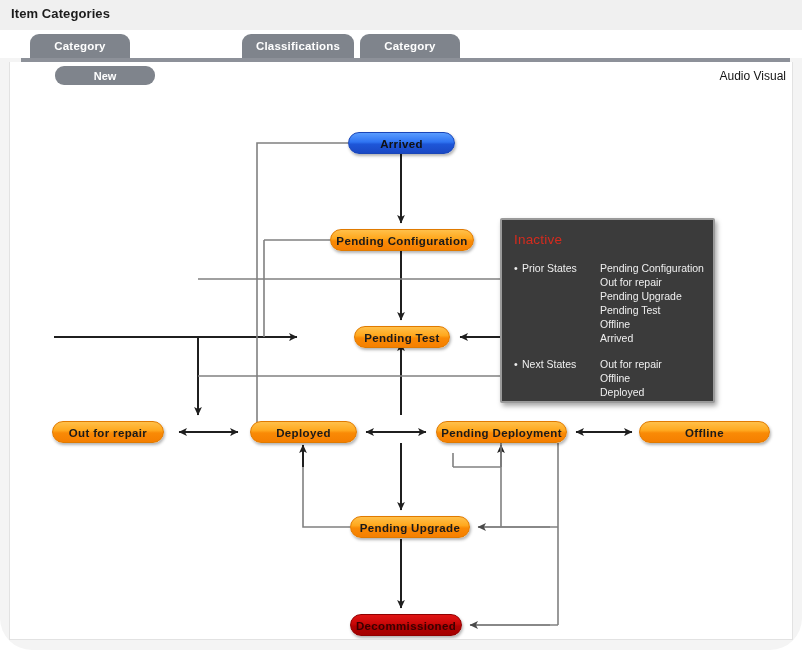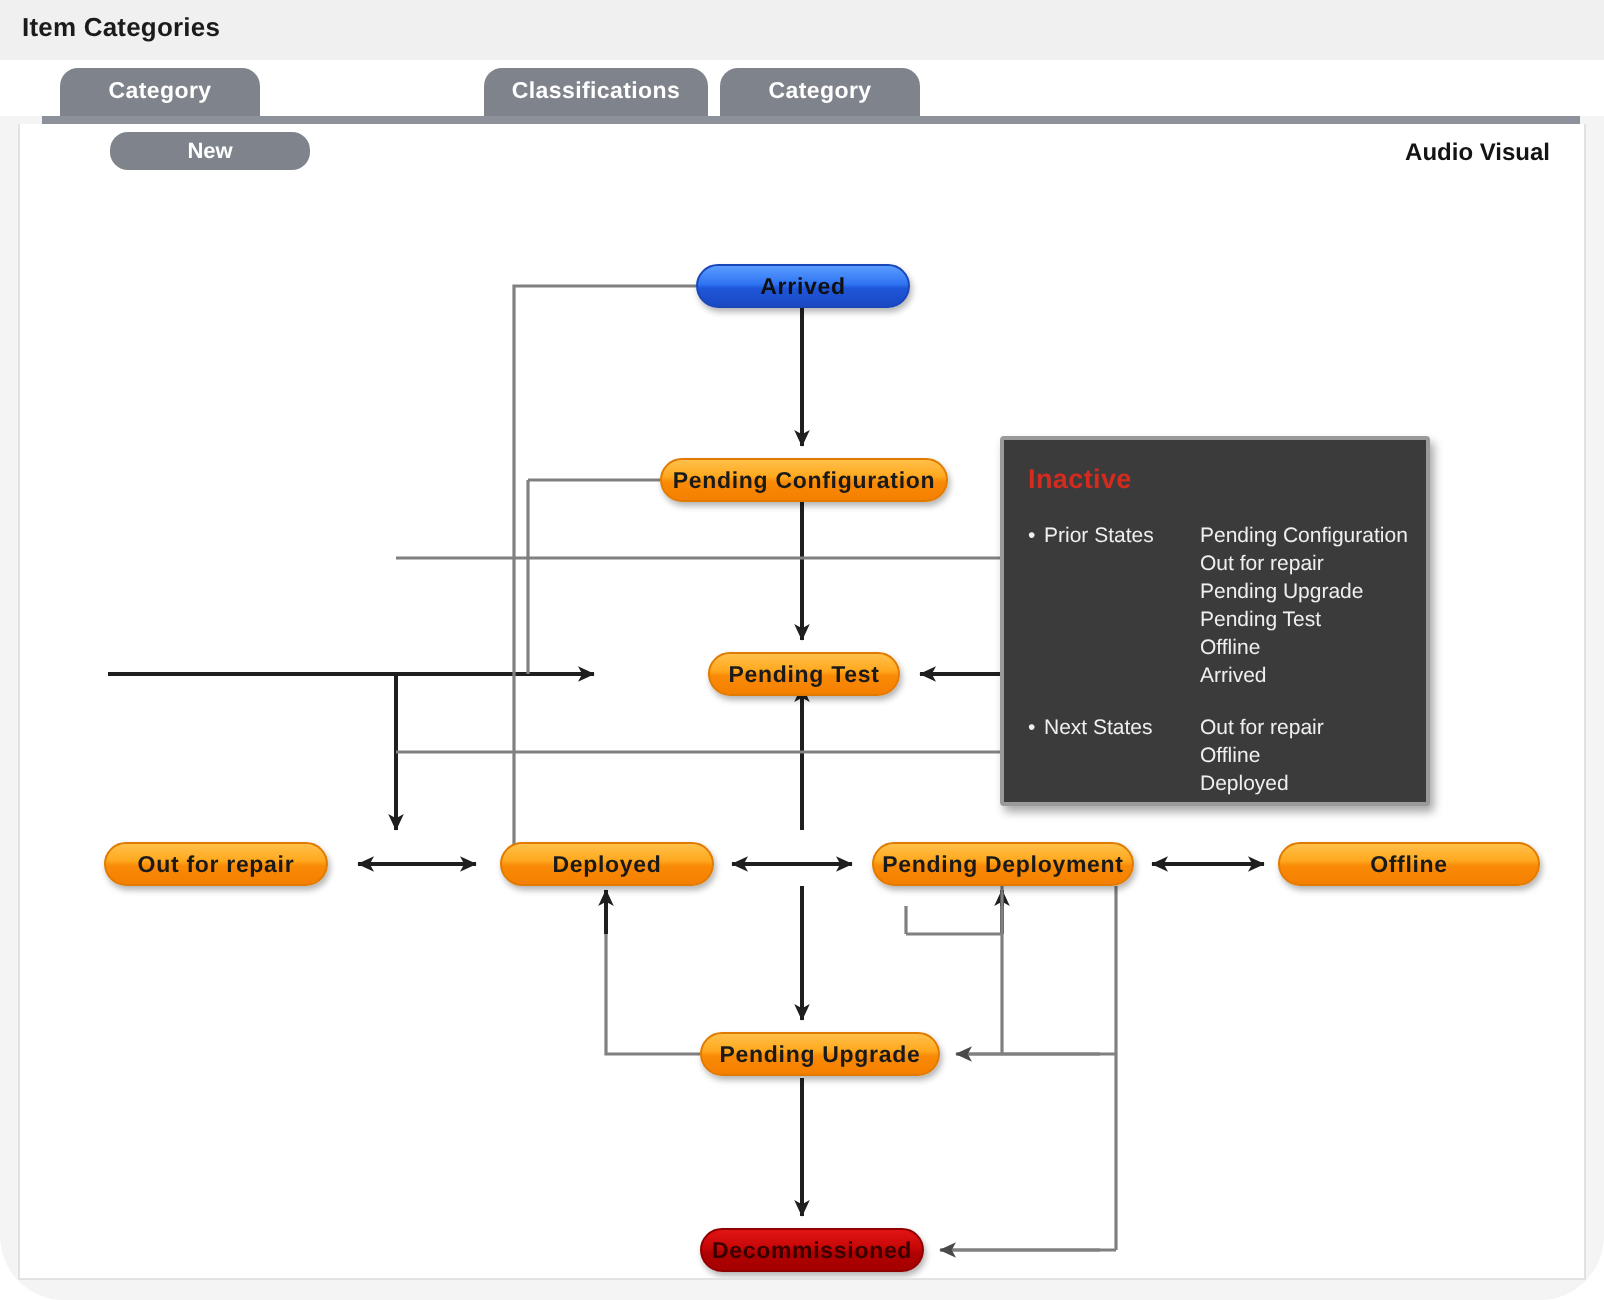--- a/index.html
+++ b/index.html
@@ -99,23 +99,23 @@
     font-weight: bold;
     text-align: center;
     line-height: 20px;
     cursor: pointer;
     margin-left: 44px;
   }
 
   
   .catlabel {
     position: absolute;
-    right: 27px; top: 69px;
+    right: 16px; top: 69px;
     font-size: 12px;
-    font-weight: bold;
+    font-weight: normal;
     color: #141414;
   }
 
   
   .canvas {
     position: absolute;
     left: 10px; top: 63px;
     width: 782px; height: 576px;
     overflow: hidden;
   }
@@ -167,21 +167,21 @@
     border-radius: 2px;
     box-shadow: 2px 3px 5px rgba(0,0,0,0.35);
     box-sizing: border-box;
     color: #f2f2f2;
   }
   .tooltip .tt-title {
     position: absolute;
     left: 12px; top: 12px;
     color: #d52b1e;
     font-size: 13.5px;
-    font-weight: bold;
+    font-weight: normal;
     letter-spacing: 0.2px;
     text-align: right;
   }
   .tt-row {
     position: absolute;
     left: 12px;
     font-size: 10.5px;
     color: #efefef;
     white-space: nowrap;
   }

